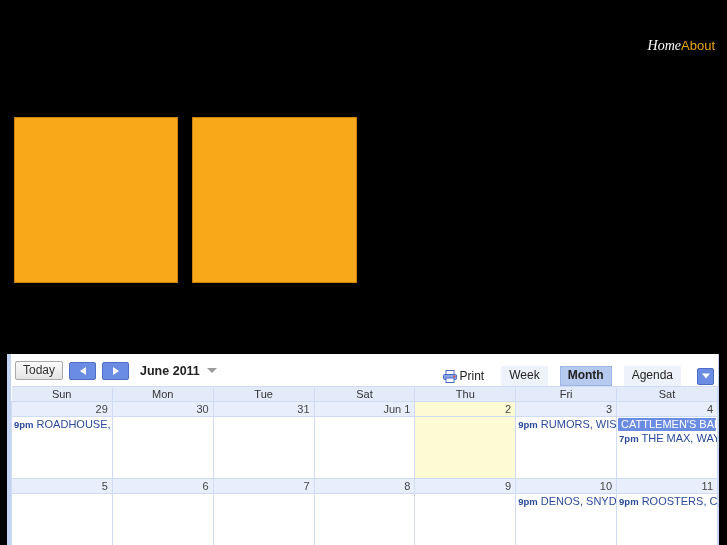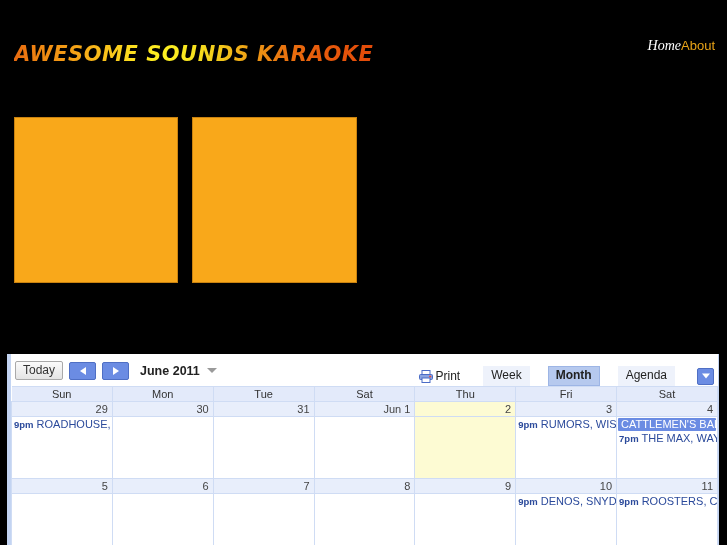--- a/index.html
+++ b/index.html
@@ -126,21 +126,21 @@
   .title-caret {
     margin-left: 7px;
     width: 0; height: 0;
     border-left: 5px solid transparent;
     border-right: 5px solid transparent;
     border-top: 5px solid #9a9a9a;
     cursor: pointer;
   }
   .toolbar-right {
     margin-left: auto;
-    display: flex; align-items: center; gap: 18px; margin-top: 11px;
+    display: flex; align-items: center; gap: 12px; margin-top: 11px;
   }
   .print-link {
     display: flex; align-items: center; gap: 2px;
     font-size: 12px; color: #222; cursor: pointer;
     margin-right: 5px;
   }
   .view-btn {
     font-size: 12px; color: #222;
     padding: 2px 7px 3px 7px;
     cursor: pointer;
@@ -228,21 +228,20 @@
     border-radius: 1px;
     cursor: pointer;
   }
 </style>
 </head>
 <body>
 
 <div id="page">
 
   <div class="site-header">
-    <div class="logo">AWESOME SOUNDS KARAOKE</div>
     <div class="site-nav">
       <a class="nav-home" href="#">Home</a>
       <a class="nav-about" href="#">About</a>
     </div>
   </div>
 
   <div class="banner-row">
     <div class="banner b1"></div>
     <div class="banner b2"></div>
   </div>

